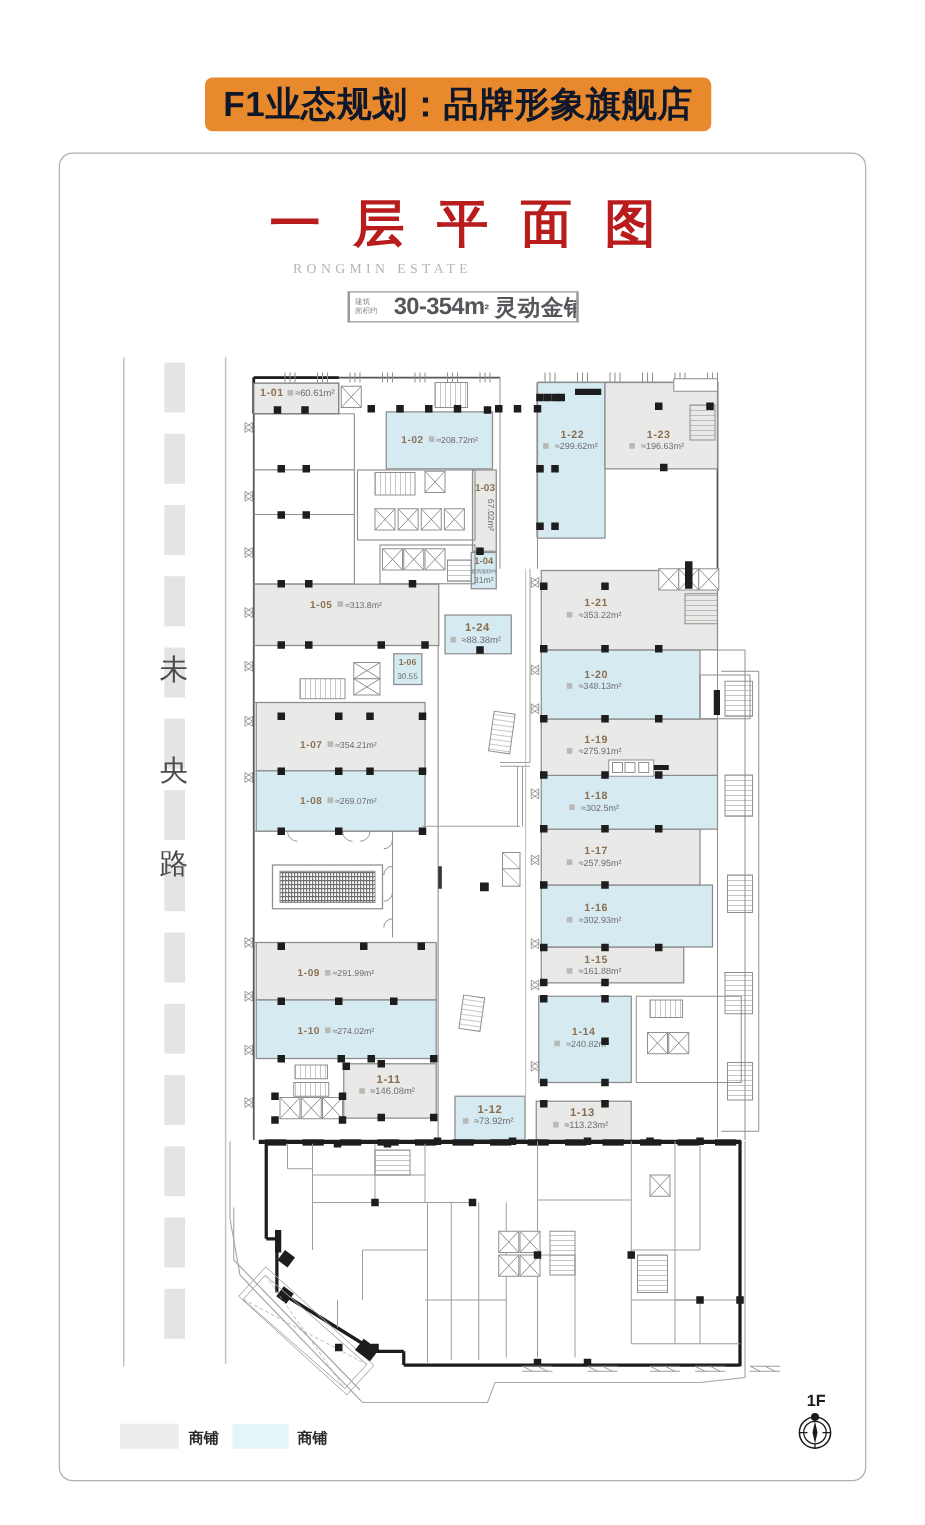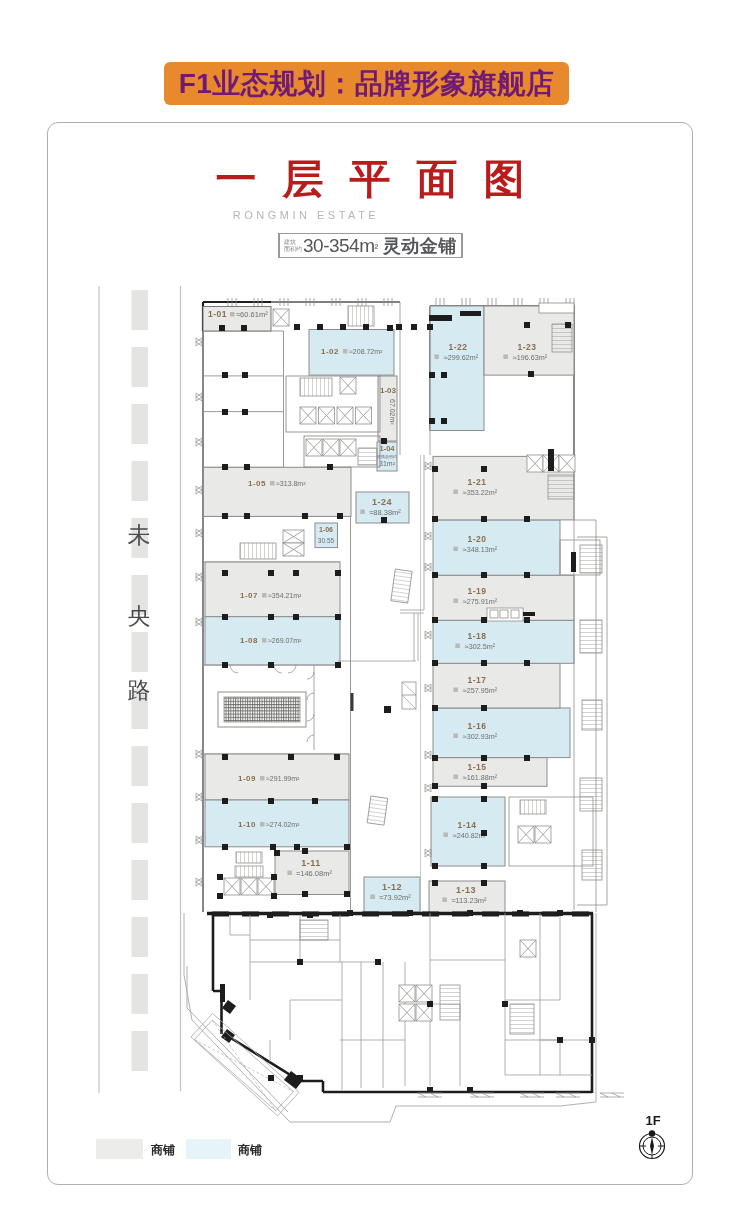--- a/index.html
+++ b/index.html
@@ -3,32 +3,32 @@
 <meta charset="utf-8">
 <style>
   html,body{margin:0;padding:0;background:#ffffff;width:740px;height:1220px;overflow:hidden;}
   body{font-family:"Liberation Sans",sans-serif;position:relative;}
   .abs{position:absolute;}
 </style>
 </head>
 <body>
 
 <div class="abs" style="left:164px;top:62px;width:405px;height:43px;background:#e8892e;border-radius:6px;display:flex;align-items:center;justify-content:center;">
-  <span style="color:#701a75;font-size:28px;font-weight:bold;letter-spacing:0.5px;">F1业态规划：品牌形象旗舰店</span>
+  <span style="color:#0f172a;font-size:28px;font-weight:bold;letter-spacing:0.5px;">F1业态规划：品牌形象旗舰店</span>
 </div>
 
 <div class="abs" style="left:47px;top:122px;width:644px;height:1061px;border:1px solid #b0b0b0;border-radius:11px;background:#ffffff;"></div>
 
 <div class="abs" style="left:0;top:152px;width:740px;text-align:center;font-size:41px;font-weight:bold;color:#b91c1c;letter-spacing:26px;text-indent:26px;">一层平面图</div>
 
-<div class="abs" style="left:0;top:209px;width:612px;text-align:center;font-size:11px;color:#b5b5b3;letter-spacing:3.5px;">RONGMIN ESTATE</div>
+<div class="abs" style="left:0;top:209px;width:612px;text-align:center;font-size:11px;color:#b5b5b3;letter-spacing:3.5px;font-family:Liberation Serif, serif;">RONGMIN ESTATE</div>
 
 <div class="abs" style="left:278px;top:233px;width:181px;height:23px;border-top:1px solid #9a9a9a;border-bottom:1px solid #9a9a9a;border-left:2px solid #9a9a9a;border-right:2px solid #9a9a9a;display:flex;align-items:center;white-space:nowrap;overflow:hidden;">
   <span style="font-size:6px;color:#8a8a8a;line-height:6.5px;margin-left:4px;">建筑<br>面积约</span>
-  <span style="font-size:19px;color:#55565a;font-weight:normal;margin-left:1px;letter-spacing:-0.5px;">30-354m<span style="font-size:11px;">²</span></span>
+  <span style="font-size:19px;color:#55565a;font-weight:bold;margin-left:13px;letter-spacing:-0.5px;">30-354m<span style="font-size:11px;">²</span></span>
   <span style="font-size:18px;color:#55565a;font-weight:bold;letter-spacing:0.5px;margin-left:5px;">灵动金铺</span>
 </div>
 <svg class="abs" style="left:0;top:0;" width="740" height="1220" viewBox="0 0 740 1220">
   <defs>
     <g id="lift" stroke="#8f8f8d" stroke-width="0.8" fill="#ffffff">
       <rect x="0" y="0" width="16" height="17"></rect>
       <path d="M0,0 L16,17 M16,0 L0,17"></path>
     </g>
     <pattern id="tread" width="4" height="4" patternUnits="userSpaceOnUse">
       <path d="M0,0 L0,4" stroke="#8f8f8d" stroke-width="0.8"></path>

